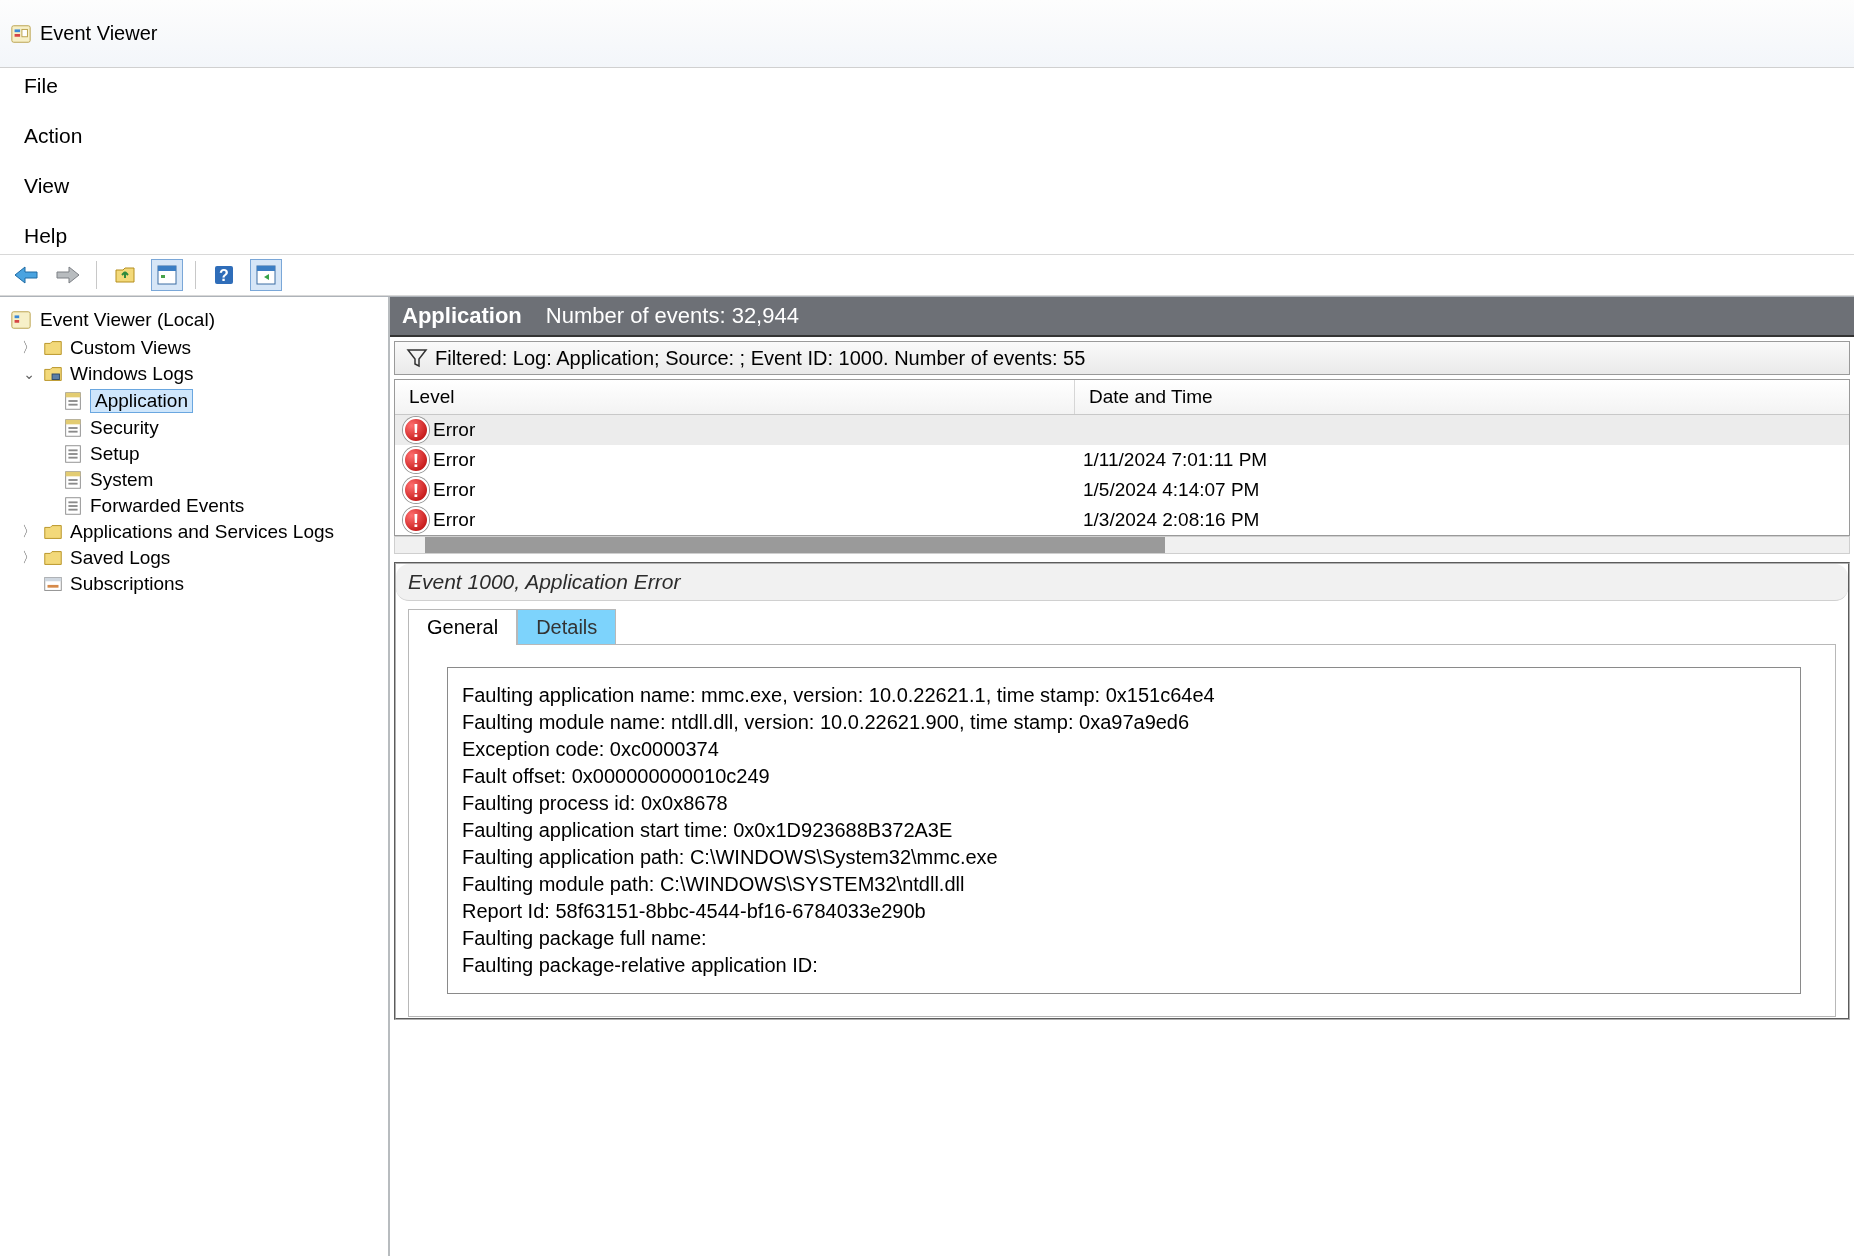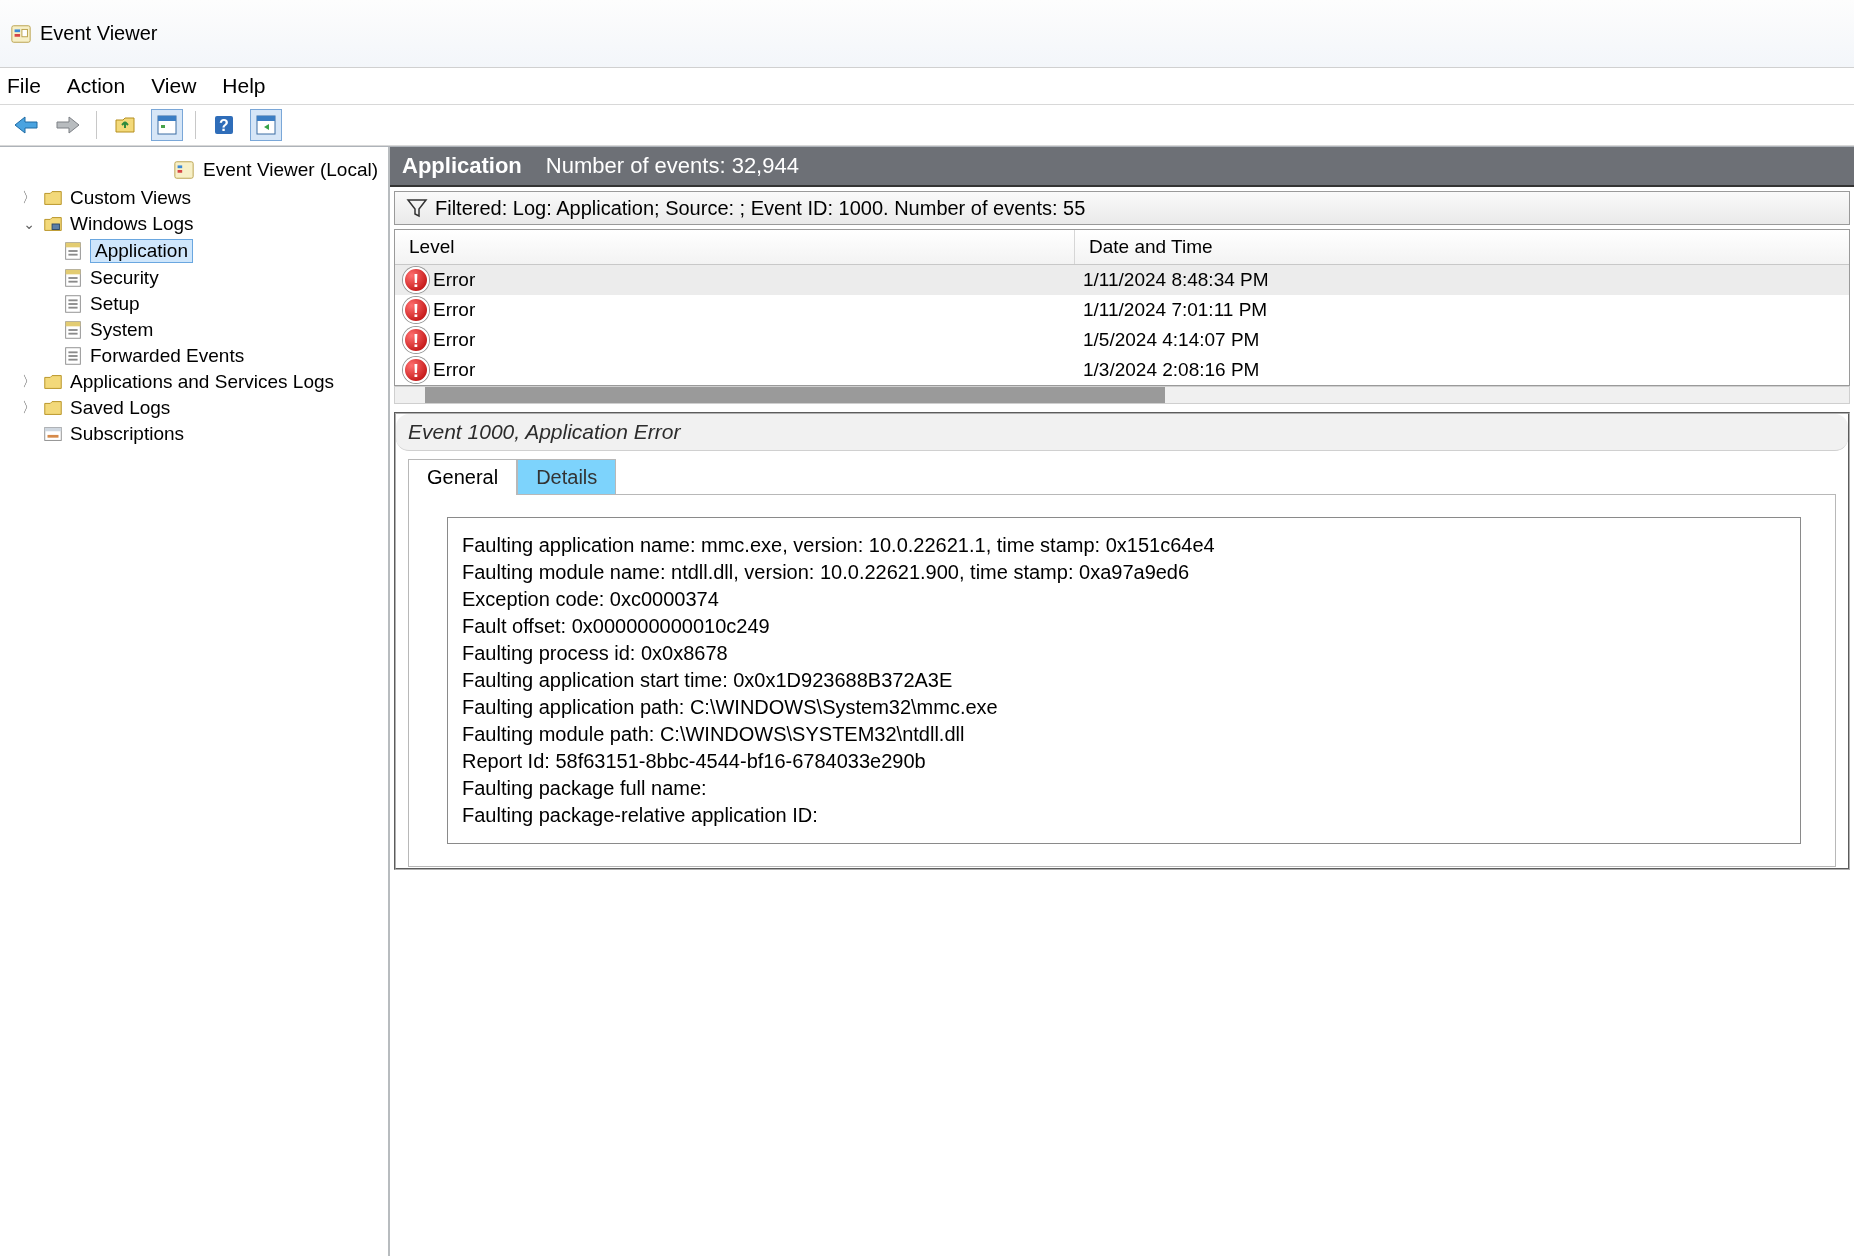--- a/index.html
+++ b/index.html
@@ -22,22 +22,23 @@
 .title-bar .app-icon {
   width: 22px; height: 22px;
 }
 .title-bar .title {
   font-size: 20px;
 }
 
 .menu-bar {
   display: flex;
   gap: 26px;
-  padding: 6px 7px;
+  padding: 6px 24px;
   border-bottom: 1px solid #d8d8d8;
+  flex-direction: column;
 }
 .menu-bar span {
   font-size: 21px;
   cursor: default;
 }
 
 .toolbar {
   display: flex;
   align-items: center;
   gap: 10px;
@@ -67,21 +68,20 @@
 .tree-pane {
   width: 390px;
   border-right: 2px solid #b8bcbf;
   padding: 8px 2px;
   height: 1120px;
   overflow: hidden;
 }
 .tree-root {
   display: flex; align-items: center; gap: 8px;
   padding: 4px 8px;
-  justify-content: flex-end;
 }
 .tree-item {
   display: flex; align-items: center;
   gap: 6px;
   padding: 2px 0 2px 0;
   cursor: default;
 }
 .tree-kids {
   margin-left: 20px;
 }
@@ -413,21 +413,20 @@
         <div class="gh-date">Date and Time</div>
       </div>
       <div id="grid-rows">
           <div class="grid-row sel">
             <div class="gr-level">
               <div class="err-ico">
                 <span>!</span>
               </div>
               <span>Error</span>
             </div>
-            <div class="gr-date">1/11/2024 8:48:34 PM</div>
           </div>
           <div class="grid-row">
             <div class="gr-level">
               <div class="err-ico">
                 <span>!</span>
               </div>
               <span>Error</span>
             </div>
             <div class="gr-date">1/11/2024 7:01:11 PM</div>
           </div>

